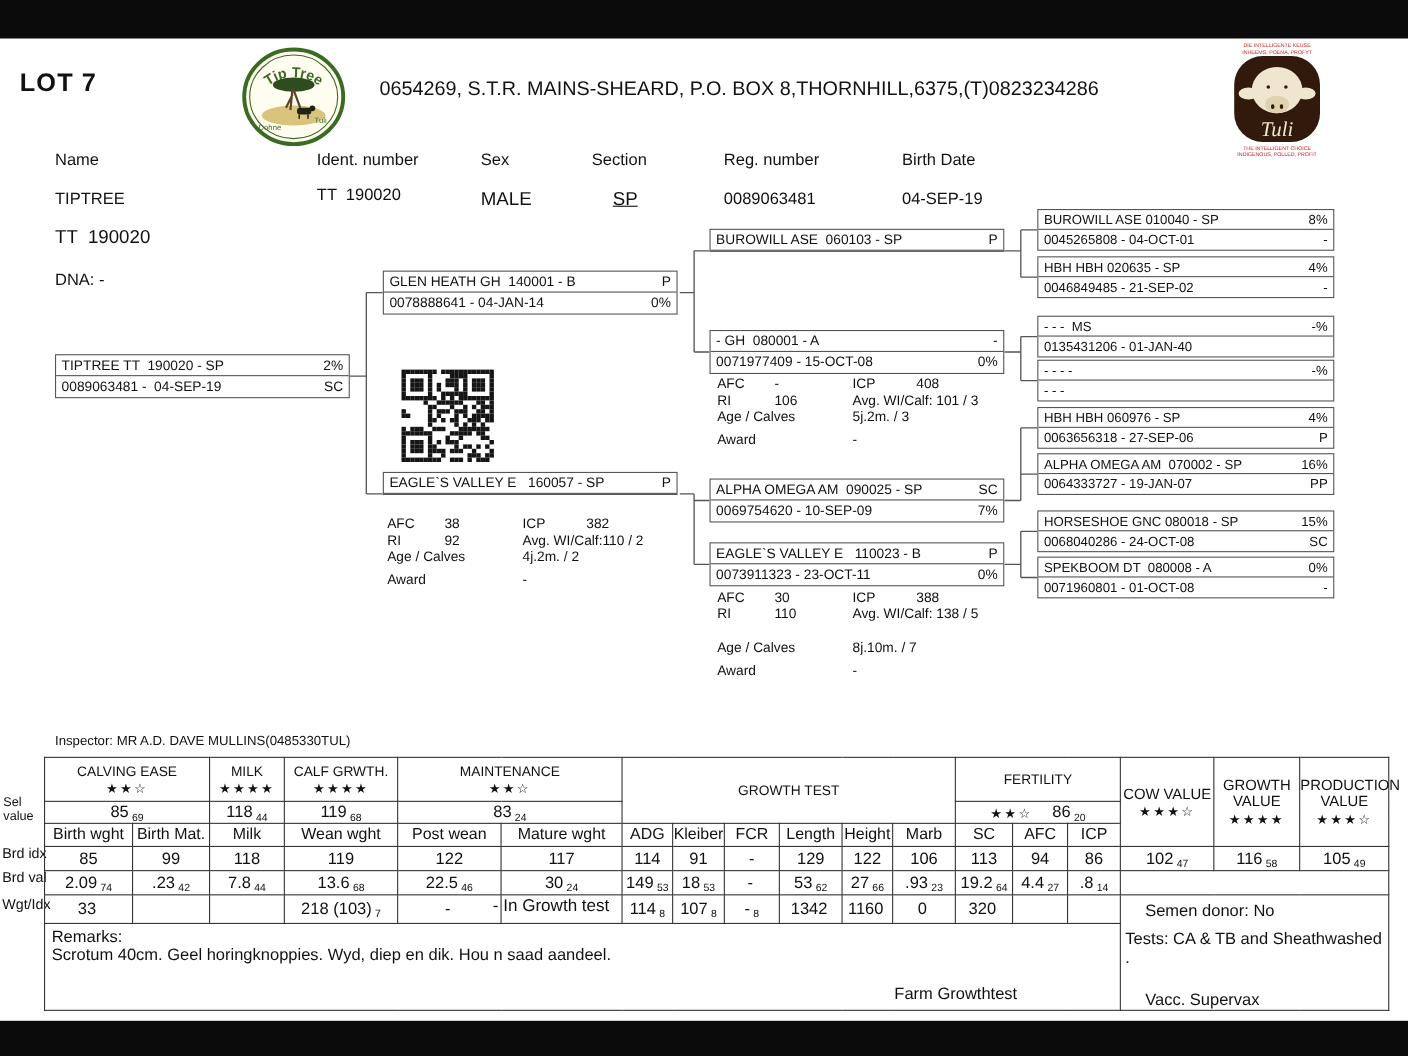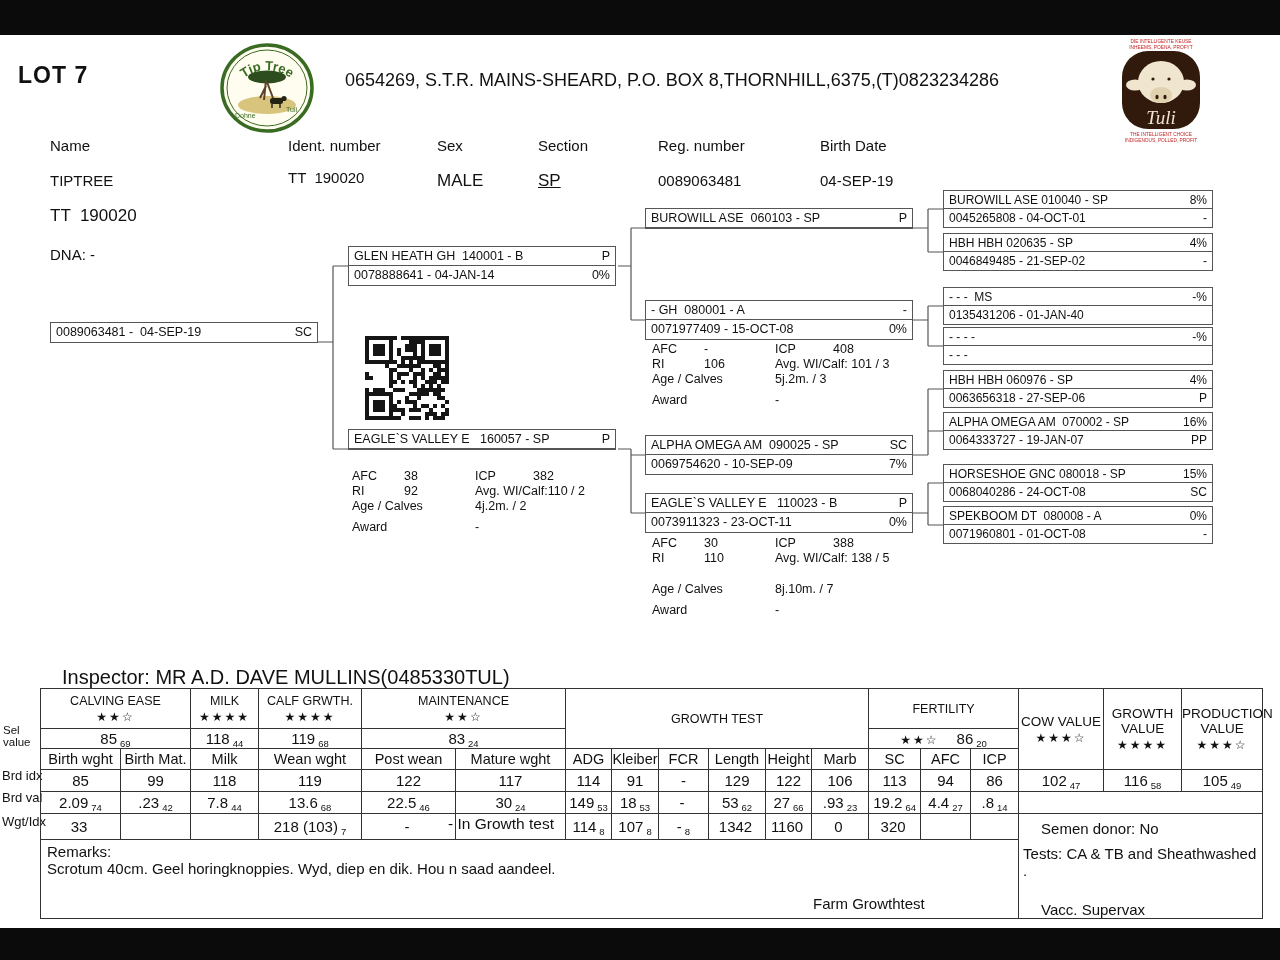--- a/index.html
+++ b/index.html
@@ -7,21 +7,21 @@
   body { position:relative; background:#fff; font-family:"Liberation Sans", sans-serif; color:#111; overflow:hidden; }
   .bar { position:absolute; left:0; width:1280px; background:#0b0b0b; }
   .bar.top { top:0; height:35px; }
   .bar.bottom { top:928px; height:32px; }
   .abs { position:absolute; }
   .lbl { font-size:15px; }
   .val { font-size:15px; white-space:pre; }
   .big { font-size:17px; }
   #lot { font-size:23px; font-weight:bold; letter-spacing:1px; }
   #contact { font-size:18px; }
-  #inspector { font-size:20px;margin-left:12px; }
+  #inspector { font-size:12px; }
 
   
   .pbox { position:absolute; width:268px; border:1px solid #555; background:#fff; font-size:12.5px; }
   .pbox.ggp { width:270px; font-size:12px; }
   .pbox .r { display:flex; justify-content:space-between; padding:1px 5px 0 5px; height:19px; line-height:17px; white-space:pre; }
   .pbox .r1 { border-bottom:1px solid #555; }
   .pbox.ggp .r { height:18px; line-height:16px; }
   .pstats { position:absolute; font-size:12.5px; line-height:15px; }
   .pstats .l1 { display:inline-block; width:52px; }
   .pstats .v1 { display:inline-block; width:71px; }
@@ -109,37 +109,38 @@
 <div class="abs lbl" style="left:50px;  top:137px;">Name</div>
 <div class="abs lbl" style="left:288px; top:137px;">Ident. number</div>
 <div class="abs lbl" style="left:437px; top:137px;">Sex</div>
 <div class="abs lbl" style="left:538px; top:137px;">Section</div>
 <div class="abs lbl" style="left:658px; top:137px;">Reg. number</div>
 <div class="abs lbl" style="left:820px; top:137px;">Birth Date</div>
 
 <div class="abs val" style="left:50px;  top:172px;">TIPTREE</div>
 <div class="abs val" style="left:288px; top:169px;">TT  190020</div>
 <div class="abs val big" style="left:437px; top:171px;">MALE</div>
-<div class="abs val big" style="left:538px; top:171px;text-decoration:underline;">SP</div>
+<div class="abs val big" style="left:557px; top:171px;text-decoration:underline;">SP</div>
 <div class="abs val" style="left:658px; top:172px;">0089063481</div>
 <div class="abs val" style="left:820px; top:172px;">04-SEP-19</div>
 <div class="abs val big" style="left:50px; top:206px;">TT  190020</div>
 <div class="abs val" style="left:50px; top:246px;">DNA: -</div>
 
 <svg id="connectors" width="1280" height="960">
   <path d="M318 342 H333 M333 266 V449 M333 266 H348 M333 449 H348
            M618 266 H631 M631 228 V320 M631 228 H645 M631 320 H645
            M618 449 H631 M631 449 V513 M631 455 H645 M631 513 H645
            M913 228 H928 M928 209 V252 M928 209 H943 M928 252 H943
            M913 320 H928 M928 306 V346 M928 306 H943 M928 346 H943
            M913 455 H928 M928 389 V455 M928 389 H943 M928 431 H943
            M913 513 H928 M928 483 V525 M928 483 H943 M928 525 H943" stroke="#555" stroke-width="1.2" fill="none"></path>
 </svg>
 
 <div class="pbox" style="left:50px; top:322px;">
+  <div class="r r1"><span>TIPTREE TT  190020 - SP</span><span>2%</span></div>
   <div class="r"><span>0089063481 -  04-SEP-19</span><span>SC</span></div>
 </div>
 
 <div class="pbox" style="left:348px; top:246px;">
   <div class="r r1"><span>GLEN HEATH GH  140001 - B</span><span>P</span></div>
   <div class="r"><span>0078888641 - 04-JAN-14</span><span>0%</span></div>
 </div>
 
 <div class="pbox" style="left:348px; top:429px;">
   <div class="r r1"><span>EAGLE`S VALLEY E   160057 - SP</span><span>P</span></div>

